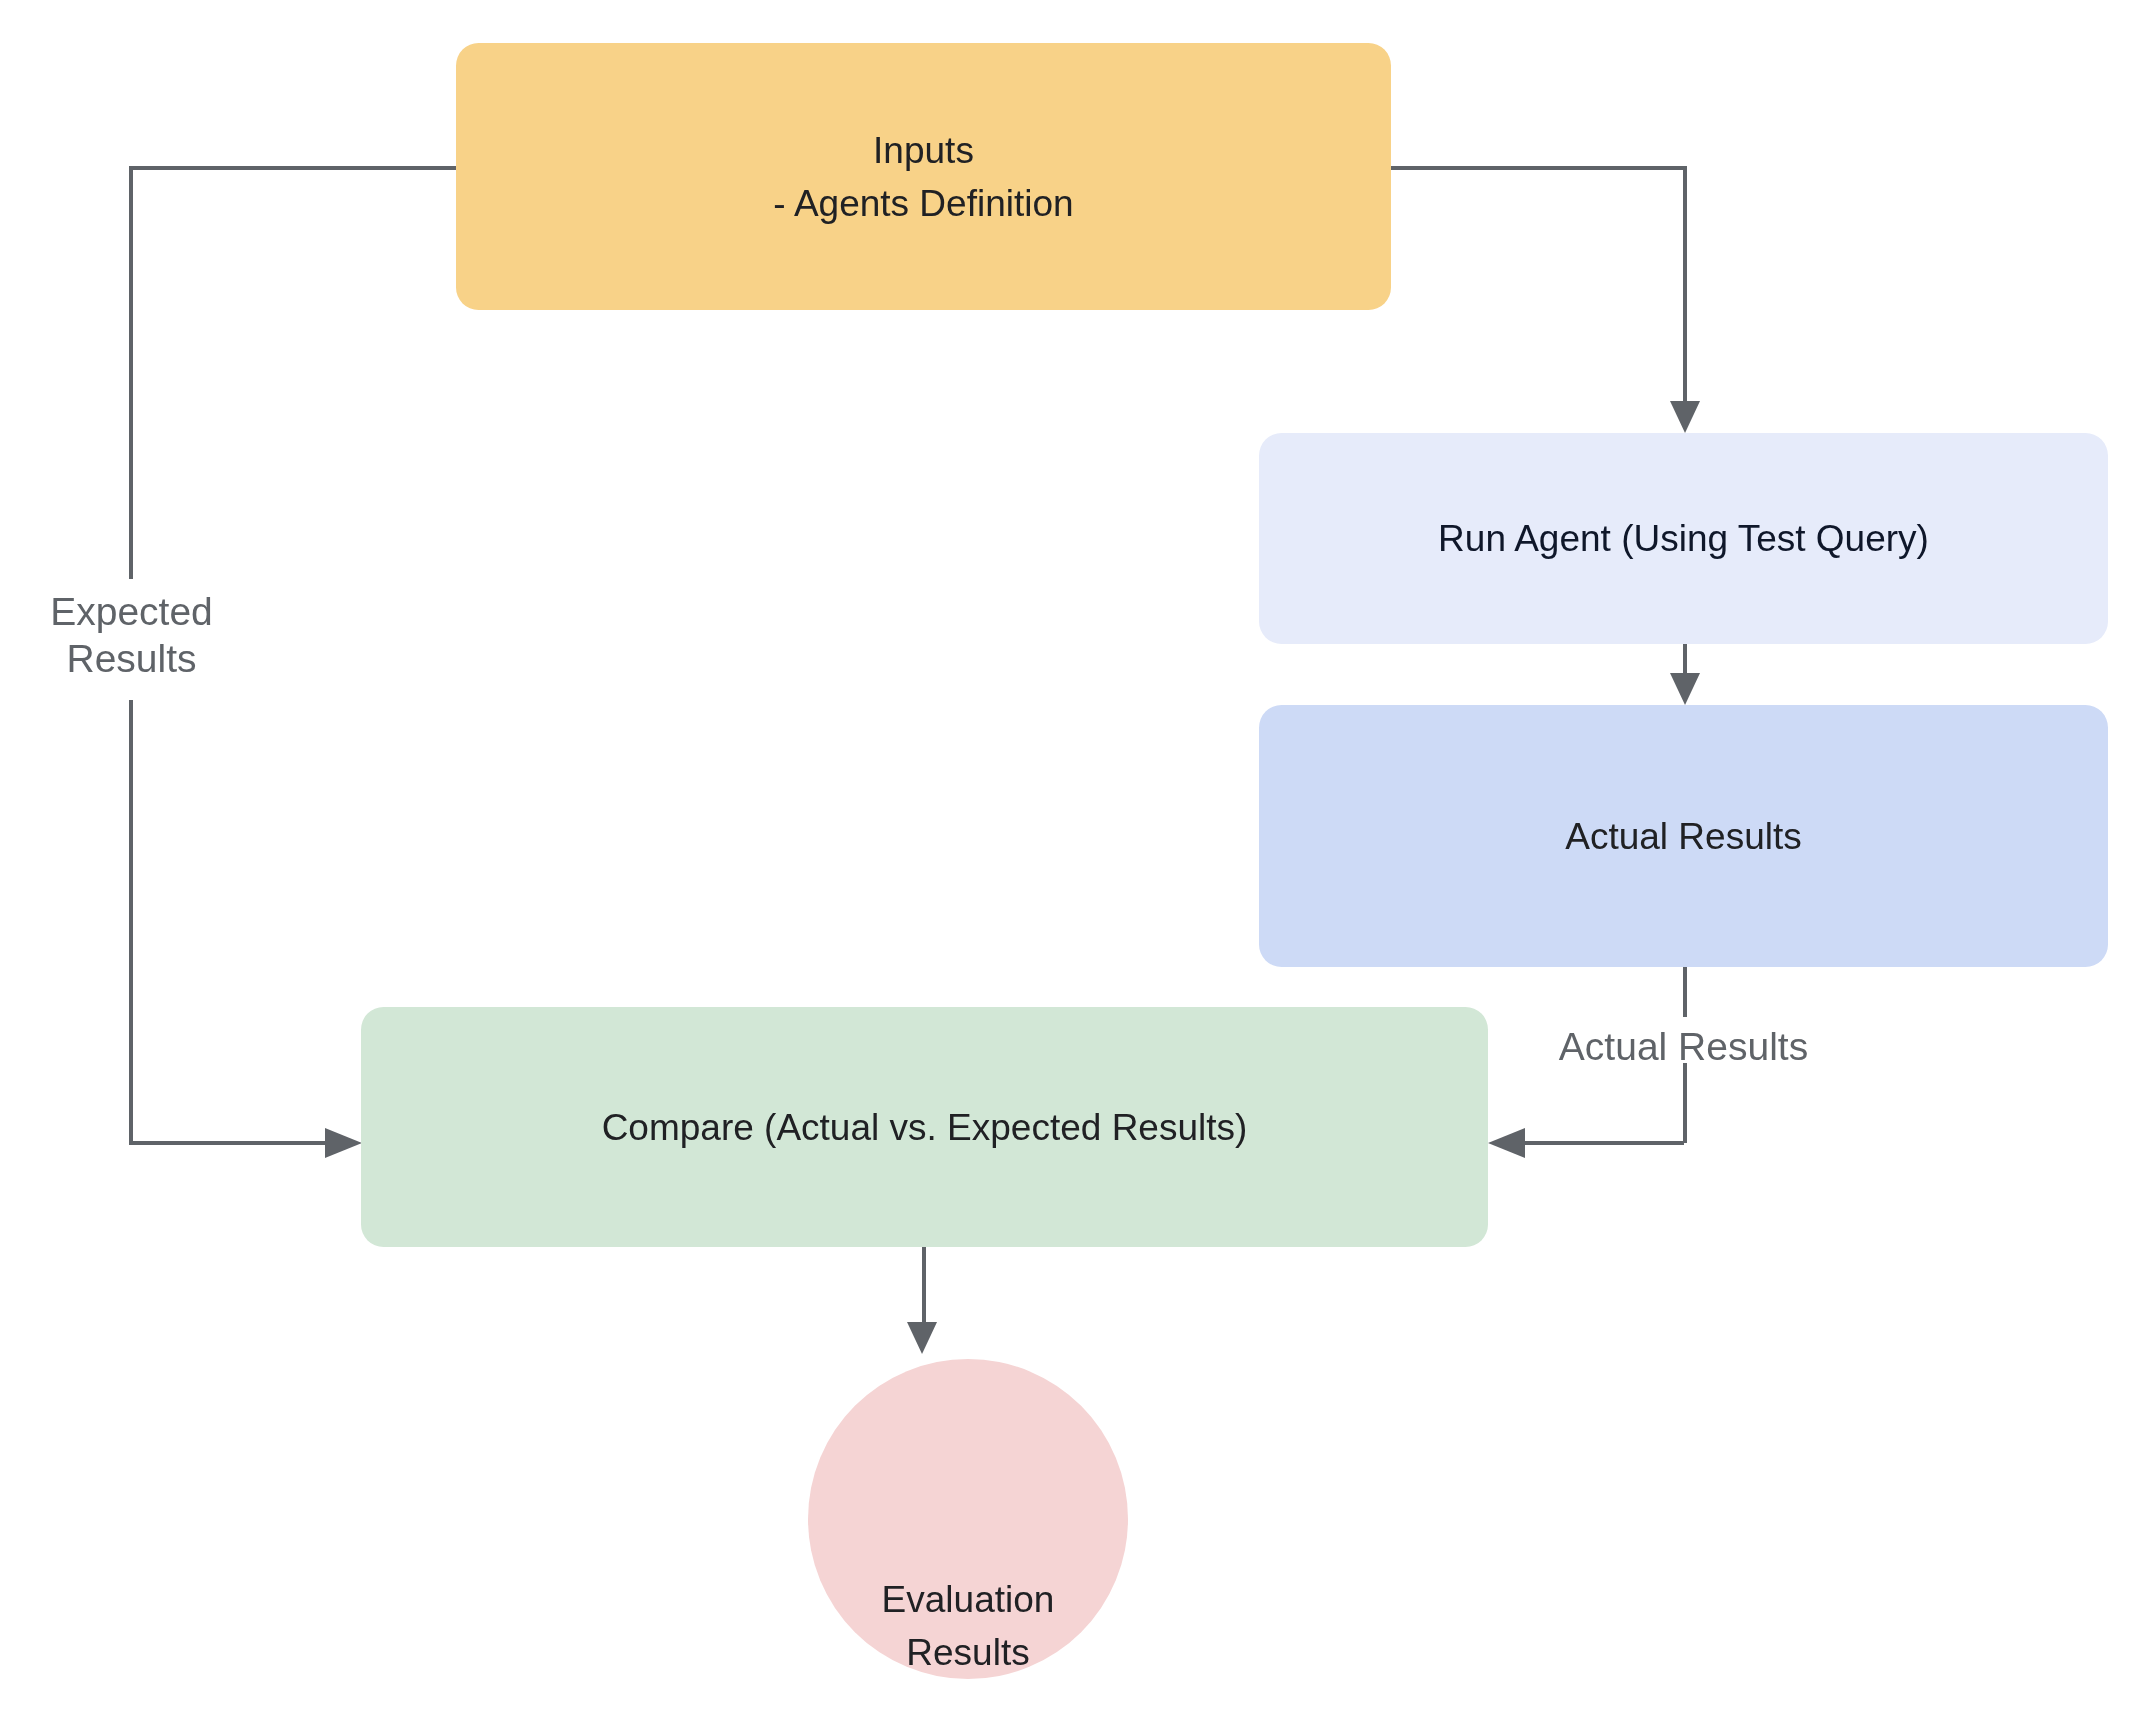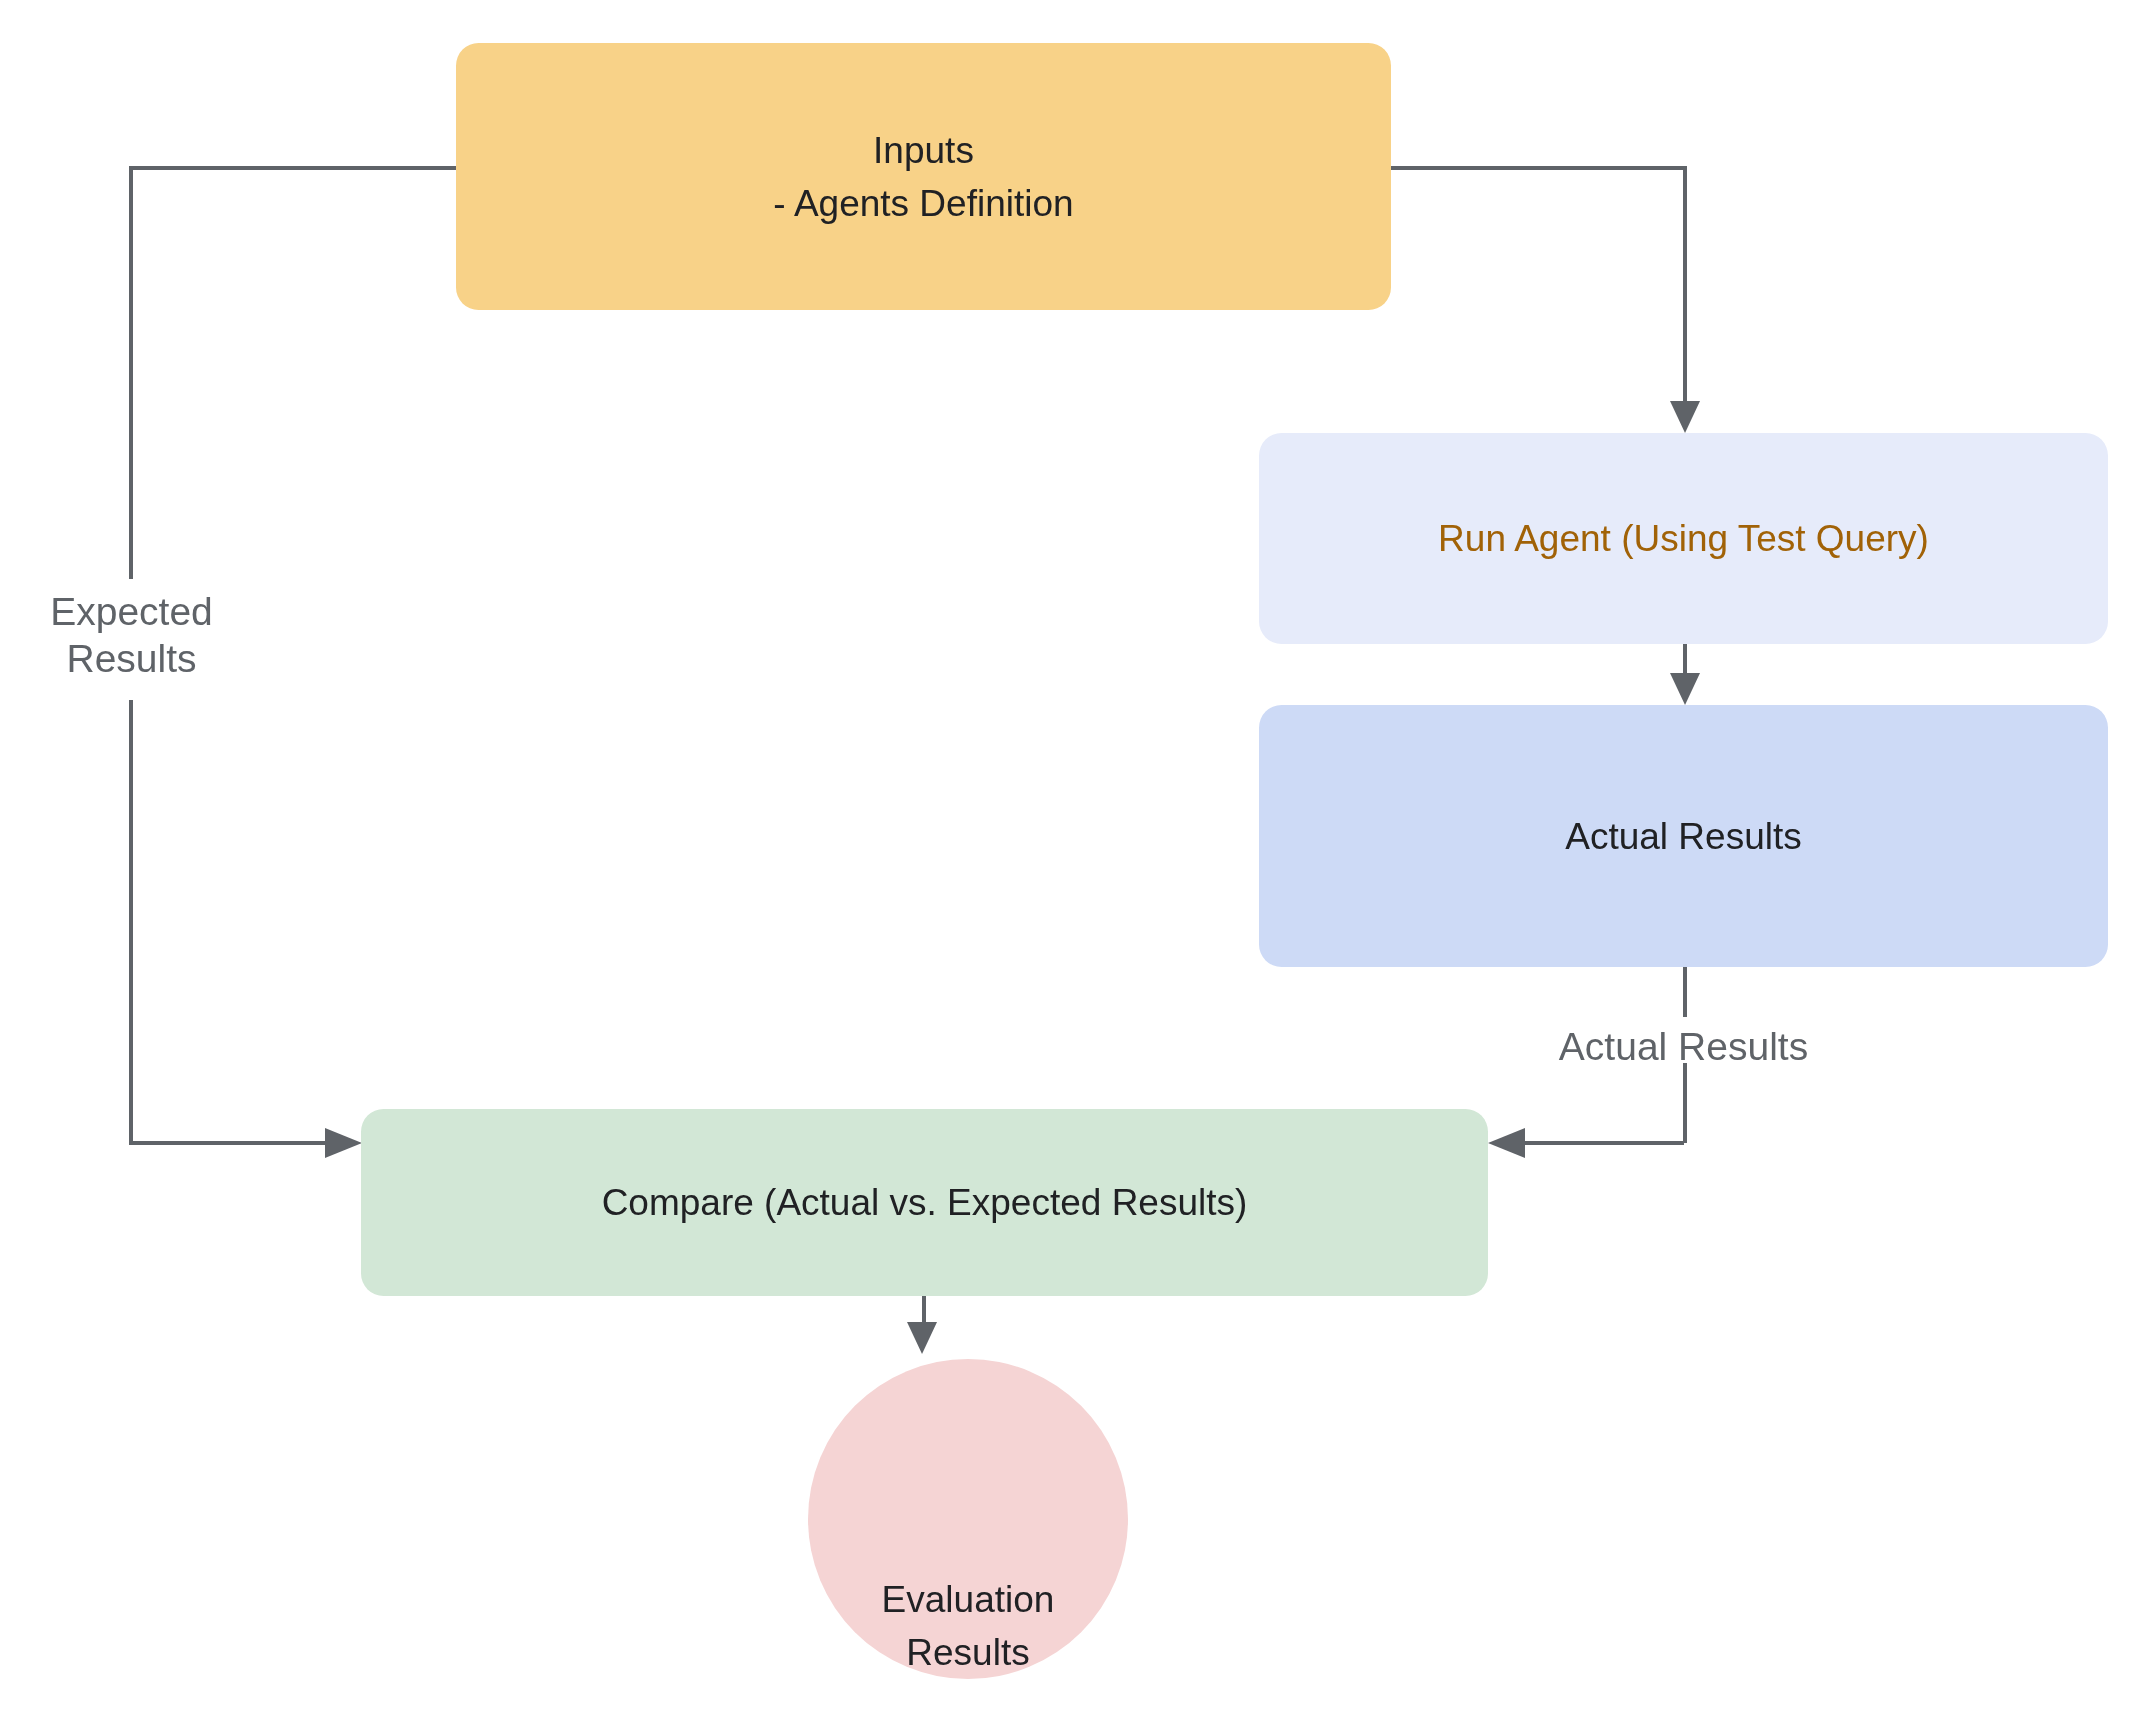--- a/index.html
+++ b/index.html
@@ -24,21 +24,21 @@
     justify-content: center;
     text-align: center;
     font-size: 37px;
     line-height: 53px;
     color: #202124;
   }
   .node-line { white-space: nowrap; }
   #inputs-box        { left: 456px;  top: 33px;   width: 935px;  height: 267px; }
   #run-agent-box     { left: 1259px; top: 433px;  width: 849px;  height: 211px; }
   #actual-results-box{ left: 1259px; top: 705px;  width: 849px;  height: 262px; }
-  #compare-box       { left: 361px;  top: 1109px; width: 1127px; height: 187px; }
+  #compare-box       { left: 361px;  top: 1007px; width: 1127px; height: 240px; }
   #evaluation-circle { left: 808px;  top: 1359px; width: 320px;  height: 320px; border-radius: 50%; justify-content: flex-end; }
 
   .edge-line { position: absolute; background: #5f6368; }
   #edge-left-top-h     { left: 131px;  top: 166px;  width: 325px; height: 3.7px; }
   #edge-left-v-upper   { left: 129px;  top: 166px;  width: 3.7px;   height: 413px; }
   #edge-left-v-lower   { left: 129px;  top: 700px;  width: 3.7px;   height: 443px; }
   #edge-left-bottom-h  { left: 129px;  top: 1141px; width: 196px; height: 3.7px; }
   #edge-right-top-h    { left: 1391px; top: 166px;  width: 293px; height: 3.7px; }
   #edge-right-v        { left: 1683px; top: 166px;  width: 3.7px;   height: 235px; }
   #edge-mid-v          { left: 1683px; top: 644px;  width: 3.7px;   height: 29px; }
@@ -109,21 +109,21 @@
     <div class="node-line">Expected</div>
     <div class="node-line">Results</div>
   </div>
   <div class="edge-label" id="actual-results-label" style="color: rgb(95, 99, 104);">Actual Results</div>
 
   <div class="node" id="inputs-box" style="background-color: rgb(248, 210, 136); color: rgb(32, 33, 36); margin-top: 10px;">
     <div class="node-line">Inputs</div>
     <div class="node-line">- Agents Definition</div>
   </div>
 
-  <div class="node" id="run-agent-box" style="background-color: rgb(230, 235, 250); color: #a16207;">
+  <div class="node" id="run-agent-box" style="background-color: rgb(230, 235, 250); color: #0f172a;">
     <div class="node-line">Run Agent (Using Test Query)</div>
   </div>
 
   <div class="node" id="actual-results-box" style="background-color: rgb(205, 218, 246); color: rgb(32, 33, 36);">
     <div class="node-line">Actual Results</div>
   </div>
 
   <div class="node" id="compare-box" style="background-color: rgb(210, 231, 214); color: rgb(32, 33, 36);">
     <div class="node-line">Compare (Actual vs. Expected Results)</div>
   </div>

